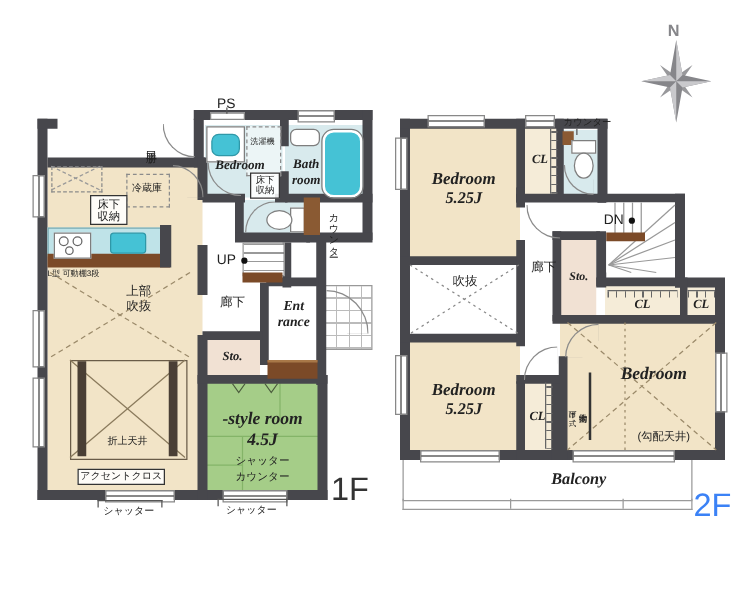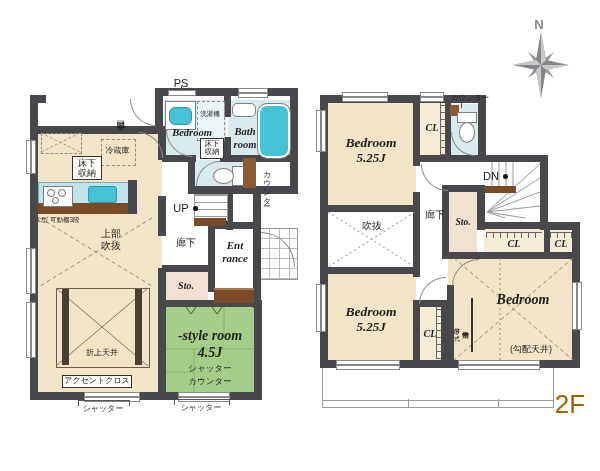--- a/index.html
+++ b/index.html
@@ -174,20 +174,21 @@
   <div class="lbl jp" style="left:95px;top:240px;width:32px;font-size:10px;">吹抜</div>
   <div class="lbl jp" style="left:38px;top:216px;width:44px;font-size:6.5px;white-space:normal;text-align:left;">L型 可動棚3段</div>
   <div class="lbl jp" style="left:82px;top:349px;width:40px;font-size:8px;">折上天井</div>
   <div class="lbl jp box" style="left:62px;top:375px;width:68px;font-size:8px;padding:1px 0;">アクセントクロス</div>
   <div class="lbl jp" style="left:81px;top:405px;width:44px;font-size:8px;">シャッター</div>
   <div class="lbl jp" style="left:177px;top:404px;width:48px;font-size:8px;">シャッター</div>
   <div class="lbl en" style="left:167px;top:328px;width:86px;font-size:14px;">-style room</div>
   <div class="lbl en" style="left:167px;top:345px;width:86px;font-size:14px;">4.5J</div>
   <div class="lbl jp" style="left:180px;top:364px;width:60px;font-size:8.5px;">シャッター</div>
   <div class="lbl jp" style="left:176px;top:377px;width:68px;font-size:8.5px;">カウンター</div>
+  <div class="lbl jp" style="left:260px;top:377px;width:40px;font-size:26px;font-weight:300;color:#333;">1F</div>
 
   <div class="room" style="left:328px;top:100px;width:88px;height:107px;background:var(--cream);"></div>
   <div class="room" style="left:419px;top:100px;width:26px;height:57px;background:var(--cream2);"></div>
   <div class="room" style="left:450px;top:104px;width:29px;height:53px;background:var(--blue);"></div>
   <div class="room" style="left:448px;top:191px;width:29px;height:62px;background:var(--pink);"></div>
   <div class="room" style="left:484px;top:228px;width:60px;height:26px;background:var(--cream2);"></div>
   <div class="room" style="left:549px;top:228px;width:24px;height:26px;background:var(--cream2);"></div>
   <div class="room" style="left:328px;top:273px;width:88px;height:88px;background:var(--cream);"></div>
   <div class="room" style="left:419px;top:304px;width:23px;height:57px;background:var(--cream2);"></div>
   <div class="room" style="left:448px;top:258px;width:125px;height:103px;background:var(--cream);"></div>
@@ -286,21 +287,22 @@
   <div class="lbl jp" style="left:358px;top:220px;width:28px;font-size:10px;">吹抜</div>
   <div class="lbl en" style="left:503px;top:238px;width:22px;font-size:10px;">CL</div>
   <div class="lbl en" style="left:550px;top:238px;width:22px;font-size:10px;">CL</div>
   <div class="lbl en" style="left:338px;top:304px;width:66px;font-size:13.5px;">Bedroom</div>
   <div class="lbl en" style="left:338px;top:320px;width:66px;font-size:13px;">5.25J</div>
   <div class="lbl en" style="left:419px;top:328px;width:22px;font-size:10px;">CL</div>
   <div class="lbl en" style="left:485px;top:292px;width:76px;font-size:14px;">Bedroom</div>
   <div class="lbl jp" style="left:498px;top:344px;width:66px;font-size:9px;">(勾配天井)</div>
   <div class="lbl jp vert" style="left:462px;top:306px;height:40px;font-size:6.5px;">室内物干</div>
   <div class="lbl jp vert" style="left:454px;top:310px;height:34px;font-size:6px;">吊下げ式</div>
-  <div class="lbl jp" style="left:548px;top:390px;width:44px;font-size:26px;font-weight:300;color:#a16207;">2F</div>
+  <div class="lbl en" style="left:408px;top:376px;width:110px;font-size:13px;">Balcony</div>
+  <div class="lbl jp" style="left:548px;top:390px;width:44px;font-size:26px;font-weight:300;color:#3b82f6;">2F</div>
 
   <div class="lbl jp" style="left:528px;top:18px;width:22px;font-size:13px;font-weight:bold;color:var(--compass);">N</div>
   <svg style="left:503px;top:30px;" width="76" height="70" viewBox="0 0 76 70">
     <g fill="#86868a">
       <path d="M38,2 L43,30 L66,35 L43,40 L38,68 L33,40 L10,35 L33,30 Z"></path>
       <path d="M25,22 L38,31 L51,22 L42,35 L51,48 L38,39 L25,48 L34,35 Z" opacity="0.85"></path>
     </g>
     <path d="M38,2 L43,30 L38,35 Z" fill="#c9c9cc"></path>
     <path d="M38,68 L33,40 L38,35 Z" fill="#c9c9cc"></path>
     <path d="M10,35 L33,30 L38,35 Z" fill="#c9c9cc"></path>

